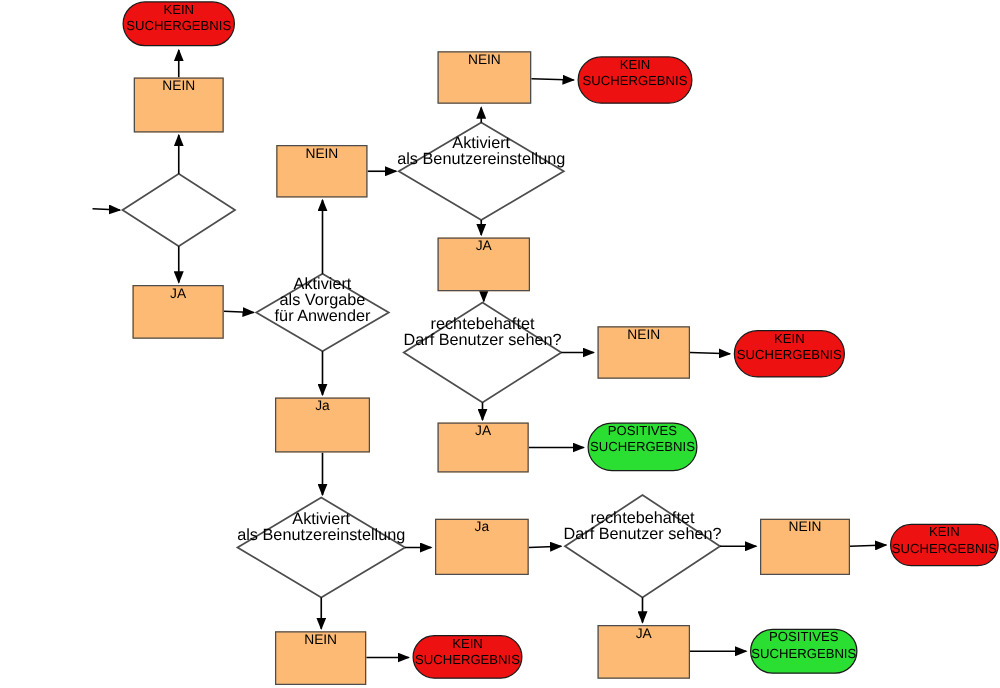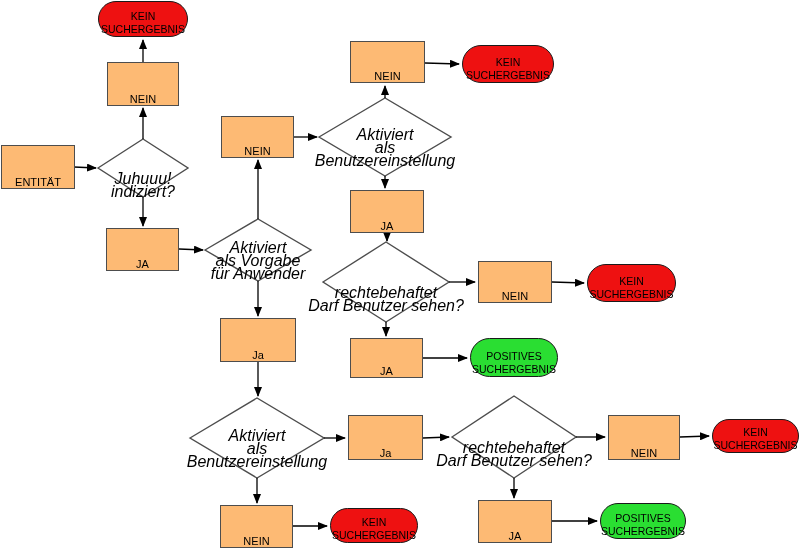--- a/index.html
+++ b/index.html
@@ -31,42 +31,41 @@
     fill: none;
   }
   .node-layer {
     position: absolute;
     left: 0; top: 0;
     width: 800px; height: 550px;
   }
   .proc, .pill, .diamond-label {
     position: absolute;
     display: flex;
-    align-items: flex-end;
+    align-items: flex-start;
     justify-content: center;
     text-align: center;
     box-sizing: border-box;
     color: var(--text, #000000);
   }
   .proc {
     background: #fdba74;
     border: 1.6px solid var(--shape-border, #4d4d4d);
     font-size: 11px;
   }
   .pill {
     border: 1.6px solid var(--terminal-border, #1a1a1a);
     border-radius: 999px;
     font-size: 10.5px;
     line-height: 13px;
   }
   .diamond-label {
-    font-size: 16px;
+    font-size: 13px;
     line-height: 13px;
     pointer-events: none;
-    font-style: italic;
   }
   .proc span, .pill span, .diamond-label span {
     white-space: pre-line;
   }
 </style>
 </head>
 <body style="background: rgb(255, 255, 255);">
 
 <div class="canvas">
   <svg viewBox="0 0 800 550">
@@ -103,27 +102,20 @@
       <line x1="423" y1="438" x2="449" y2="437" class="edge" marker-end="url(#arrowhead)"></line>
       <line x1="576" y1="437" x2="605" y2="437" class="edge" marker-end="url(#arrowhead)"></line>
       <line x1="680" y1="437" x2="709" y2="436" class="edge" marker-end="url(#arrowhead)"></line>
       <line x1="514" y1="478" x2="514" y2="498" class="edge" marker-end="url(#arrowhead)"></line>
       <line x1="552" y1="521" x2="597" y2="521" class="edge" marker-end="url(#arrowhead)"></line>
       <line x1="257" y1="478" x2="257" y2="503" class="edge" marker-end="url(#arrowhead)"></line>
       <line x1="293" y1="526" x2="327" y2="526" class="edge" marker-end="url(#arrowhead)"></line>
     </svg>
   <div class="node-layer">
 
-  <div class="proc" style="left: 1px; top: 145px; width: 74px; height: 44px;">
-        <span>ENTITÄT</span>
-      </div>
-      <div class="diamond-label" style="left: 63px; top: 138px; width: 160px; height: 60px;">
-        <span>Juhuuu!
-indiziert?</span>
-      </div>
       <div class="proc" style="left: 107px; top: 62px; width: 72px; height: 44px;">
         <span>NEIN</span>
       </div>
       <div class="pill" style="left: 98px; top: 1px; width: 90px; height: 36px; background: rgb(238, 17, 17);">
         <span>KEIN
 SUCHERGEBNIS</span>
       </div>
       <div class="proc" style="left: 106px; top: 228px; width: 73px; height: 43px;">
         <span>JA</span>
       </div>

